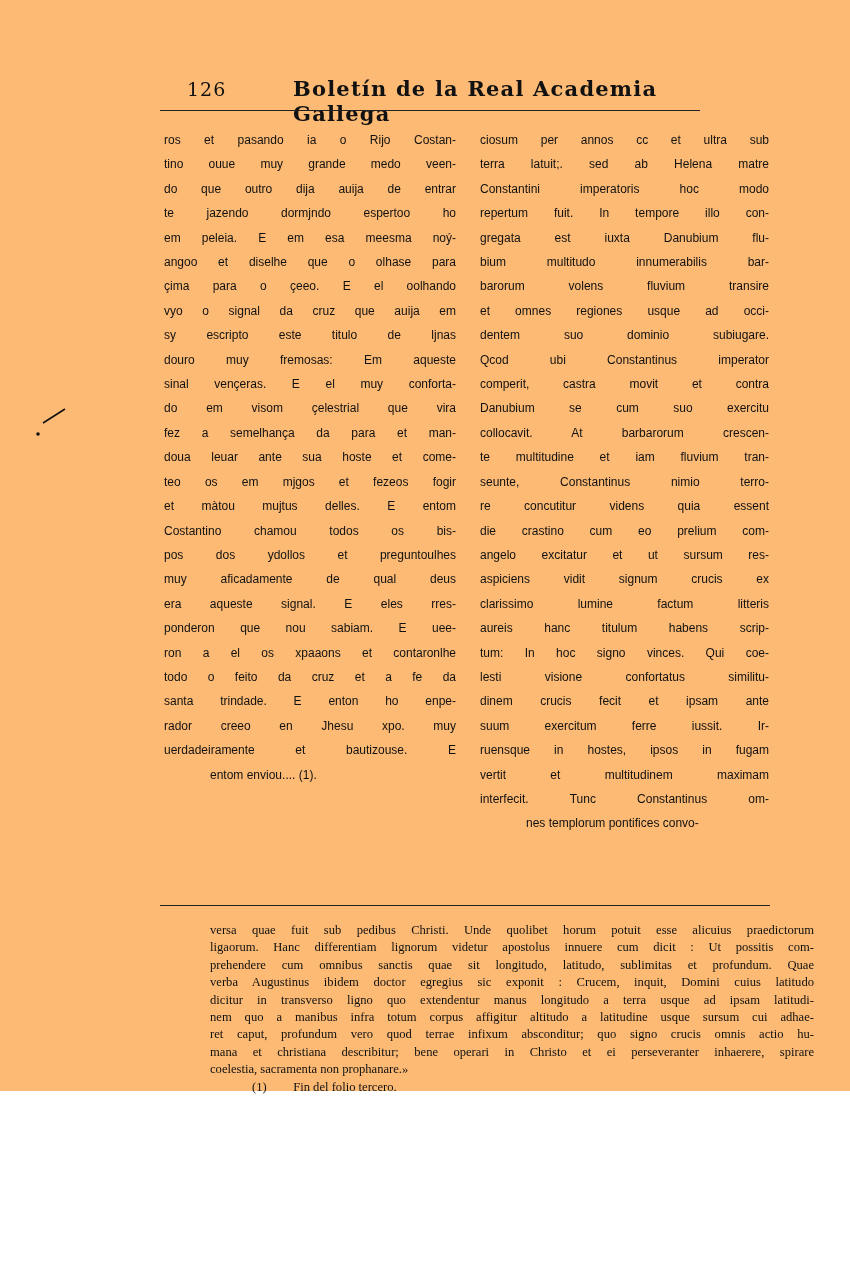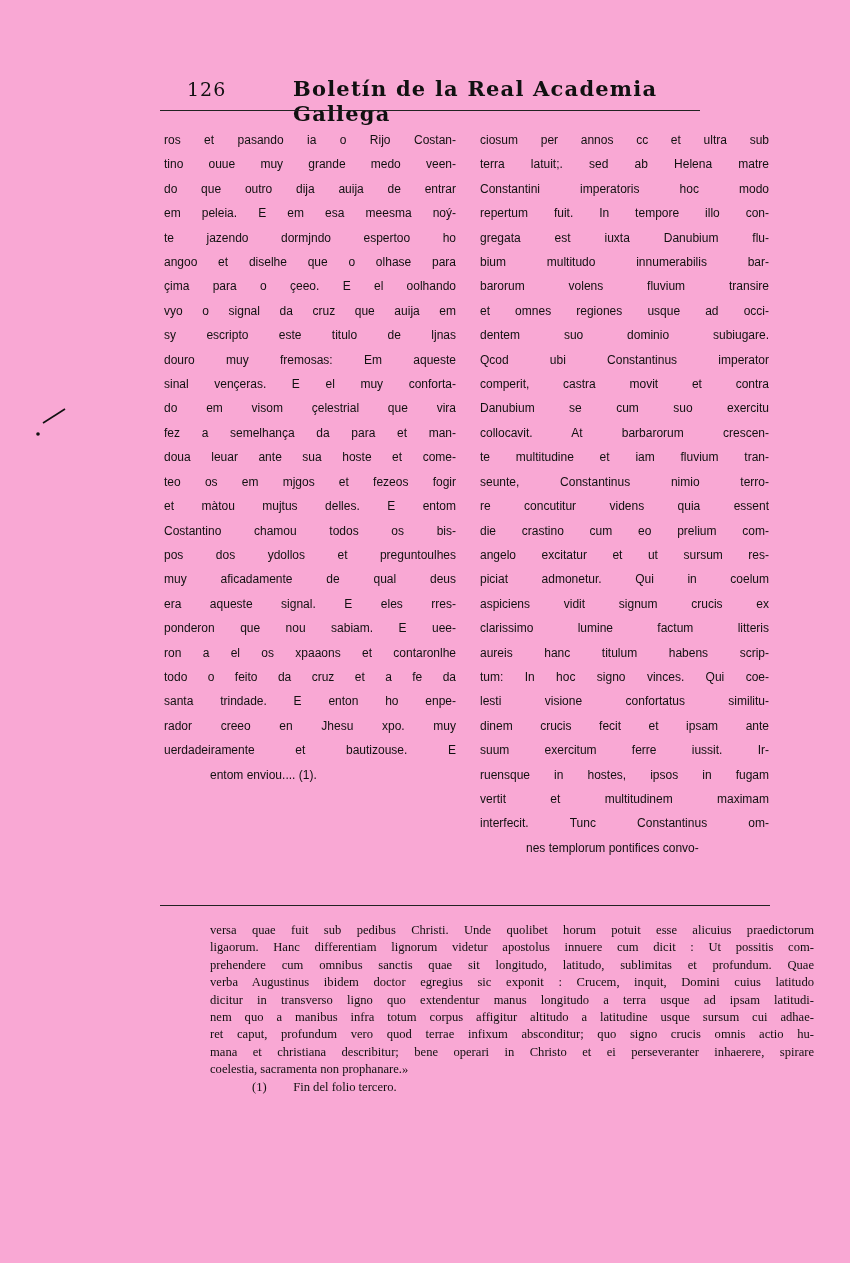--- a/index.html
+++ b/index.html
@@ -1,17 +1,17 @@
 <!DOCTYPE html>
 <html><head>
 <meta charset="utf-8">
 <style>
   html, body { margin: 0; padding: 0; background: #ffffff; }
   body { width: 850px; height: 1263px; position: relative; overflow: hidden; color: #111; }
-  .page { position: absolute; left: 0; top: 0; width: 850px; height: 1263px; background: #f9a8d4; }
+  .page { position: absolute; left: 0; top: 0; width: 850px; height: 1091px; background: #fdba74; }
   .header { position: absolute; top: 78px; left: 160px; width: 540px; height: 30px; }
   .page-number { position: absolute; left: 27px; top: 0; font-family: "DejaVu Serif", serif; font-size: 19px; letter-spacing: 1px; }
   .running-head { position: absolute; left: 133px; top: -2px; font-family: "DejaVu Serif", serif; font-size: 21px; letter-spacing: 1.2px; font-weight: bold; }
   .head-rule { position: absolute; top: 110px; left: 160px; width: 540px; height: 1px; background: #222; }
   .col { position: absolute; font-family: Liberation Sans, sans-serif; font-size: 12px; line-height: 24.4px; }
   .col-left { left: 164px; top: 128px; width: 292px; }
   .col-right { left: 480px; top: 128px; width: 289px; }
   .col .line { display: block; text-align: justify; text-align-last: justify; white-space: nowrap; }
   .col .line.last { text-align-last: left; margin-left: 46px; }
   .foot-rule { position: absolute; top: 905px; left: 160px; width: 610px; height: 1px; background: #222; }
@@ -35,22 +35,22 @@
 
   <svg class="mark" viewBox="0 0 40 35">
     <line x1="8" y1="18" x2="30" y2="4" stroke="#111" stroke-width="1.6"></line>
     <circle cx="3" cy="29" r="1.8" fill="#111"></circle>
   </svg>
 
   <div class="col col-left" id="left-col">
       <span class="line">ros et pasando ia  o  Rijo  Costan-</span>
       <span class="line">tino ouue muy grande medo veen-</span>
       <span class="line">do  que outro dija  auija  de entrar</span>
+      <span class="line">te jazendo  dormjndo  espertoo  ho</span>
       <span class="line">em peleia.  E em esa meesma noý-</span>
-      <span class="line">te jazendo  dormjndo  espertoo  ho</span>
       <span class="line">angoo et diselhe que o olhase para</span>
       <span class="line">çima  para  o  çeeo.   E el  oolhando</span>
       <span class="line">vyo o signal  da cruz que auija em</span>
       <span class="line">sy  escripto  este  titulo  de  ljnas</span>
       <span class="line">douro muy fremosas: Em  aqueste</span>
       <span class="line">sinal vençeras. E el muy conforta-</span>
       <span class="line">do  em  visom  çelestrial  que  vira</span>
       <span class="line">fez a semelhança da para et man-</span>
       <span class="line">doua leuar ante sua hoste et come-</span>
       <span class="line">teo  os em mjgos  et  fezeos  fogir</span>
@@ -79,21 +79,20 @@
       <span class="line">dentem   suo   dominio   subiugare.</span>
       <span class="line">Qcod ubi Constantinus  imperator</span>
       <span class="line">comperit,   castra  movit  et  contra</span>
       <span class="line">Danubium   se   cum   suo   exercitu</span>
       <span class="line">collocavit.  At barbarorum crescen-</span>
       <span class="line">te multitudine et iam fluvium tran-</span>
       <span class="line">seunte,  Constantinus  nimio  terro-</span>
       <span class="line">re  concutitur  videns  quia  essent</span>
       <span class="line">die crastino cum eo prelium com-</span>
       <span class="line">angelo excitatur et  ut sursum res-</span>
-      <span class="line">piciat admonetur.   Qui in coelum</span>
       <span class="line">aspiciens  vidit  signum  crucis  ex</span>
       <span class="line">clarissimo  lumine  factum  litteris</span>
       <span class="line">aureis  hanc  titulum  habens  scrip-</span>
       <span class="line">tum:  In hoc signo vinces.  Qui coe-</span>
       <span class="line">lesti  visione  confortatus  similitu-</span>
       <span class="line">dinem  crucis  fecit  et  ipsam  ante</span>
       <span class="line">suum  exercitum   ferre  iussit.  Ir-</span>
       <span class="line">ruensque in hostes, ipsos in fugam</span>
       <span class="line">vertit  et  multitudinem   maximam</span>
       <span class="line">interfecit.  Tunc Constantinus om-</span>

